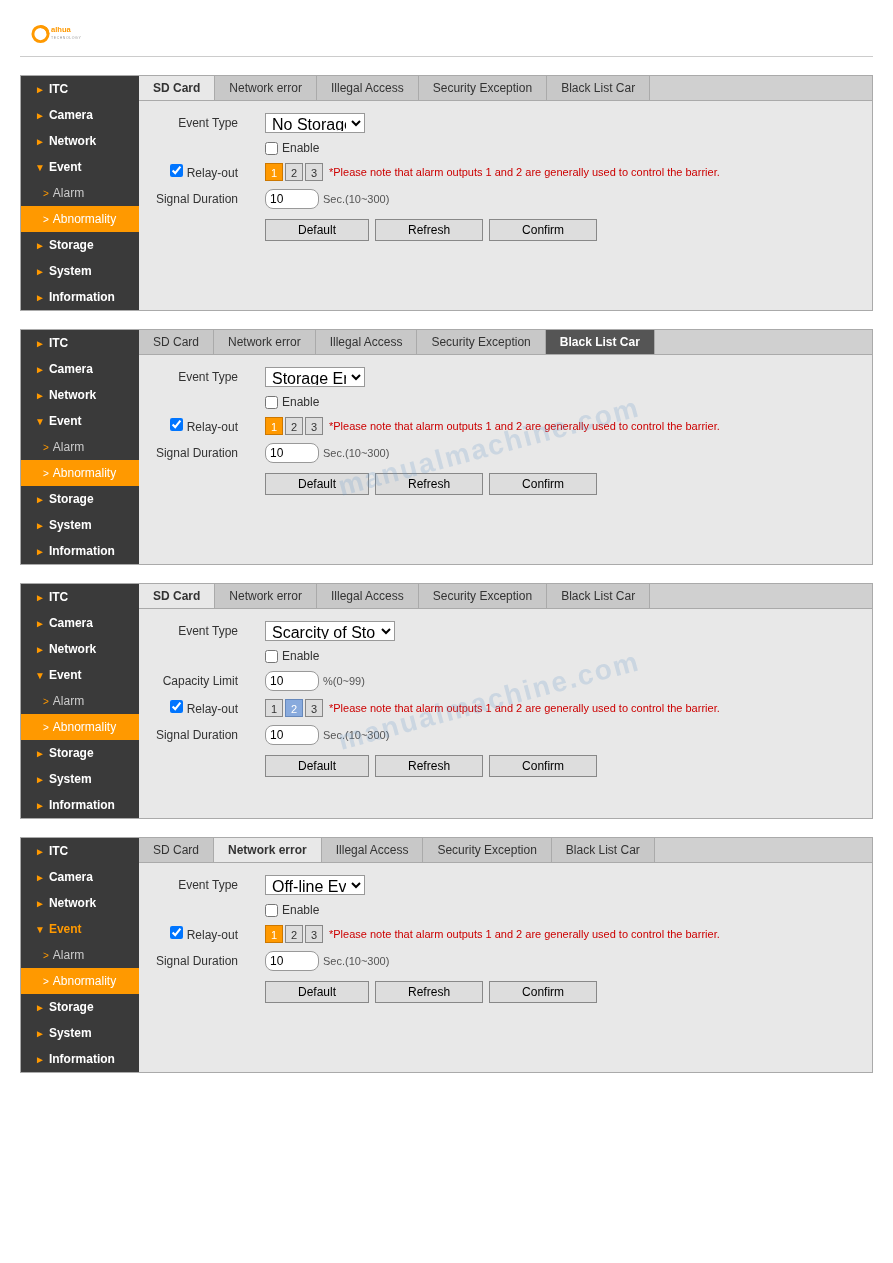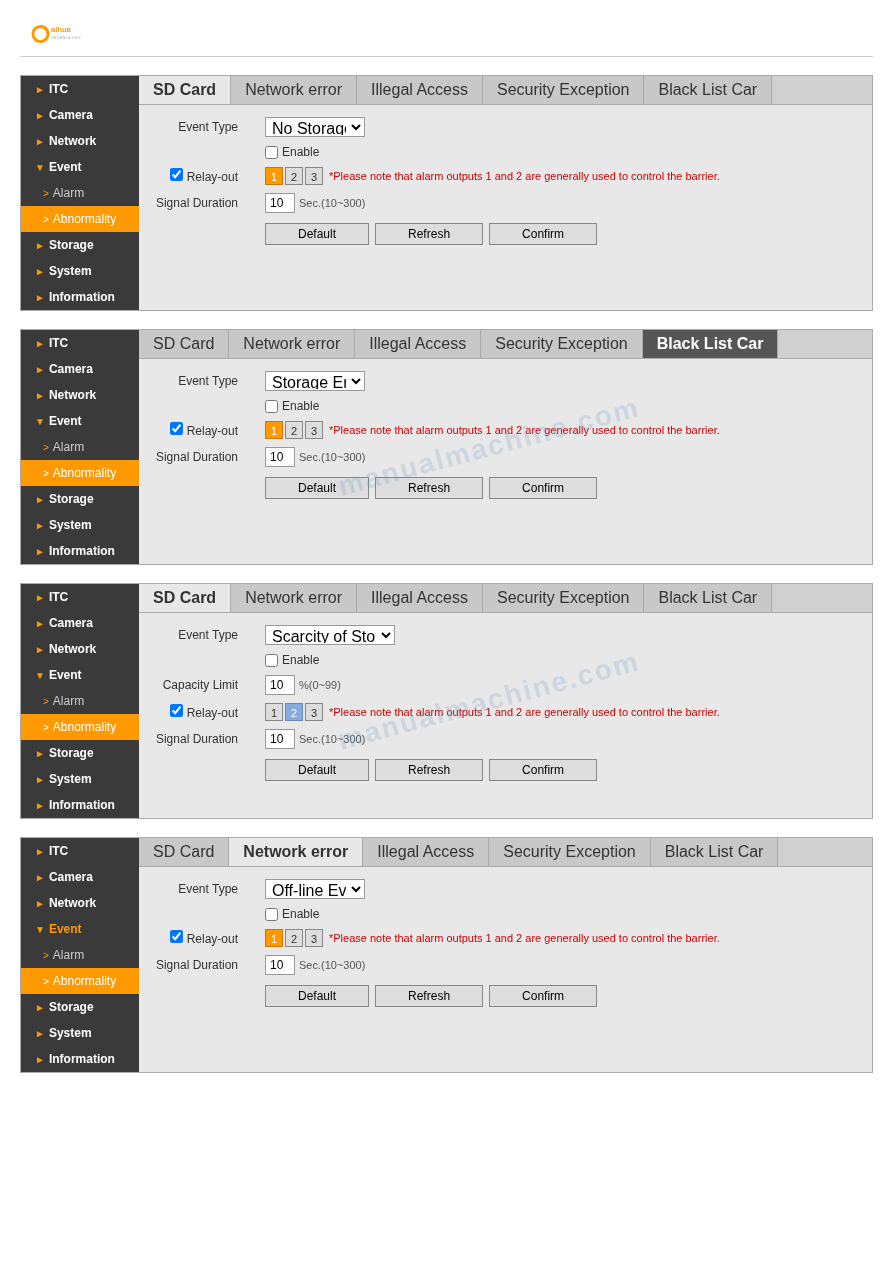--- a/index.html
+++ b/index.html
@@ -85,21 +85,21 @@
     .tabs-row {
       display: flex;
       background: #d0d0d0;
       border-bottom: 1px solid #aaa;
     }
     .tab {
       padding: 5px 14px;
       cursor: pointer;
       border-right: 1px solid #aaa;
       background: #c8c8c8;
-      font-size: 16px;
+      font-size: 12px;
       color: #333;
       white-space: nowrap;
     }
     .tab.active {
       background: #e8e8e8;
       font-weight: bold;
     }
     .tab.active-dark {
       background: #555;
       color: #fff;
@@ -124,21 +124,21 @@
       font-size: 12px;
     }
     .form-input {
       border: 1px solid #999;
       background: #fff;
       padding: 2px 4px;
       font-size: 12px;
       height: 20px;
     }
     .form-input-w100 { width: 100px; }
-    .form-input-w50 { width: 30px; }
+    .form-input-w50 { width: 54px; border-radius: 8px; }
 
     select.form-select {
       border: 1px solid #999;
       background: #fff;
       padding: 1px 2px;
       font-size: 16px;
       height: 20px;
     }
 
     .checkbox-row {

